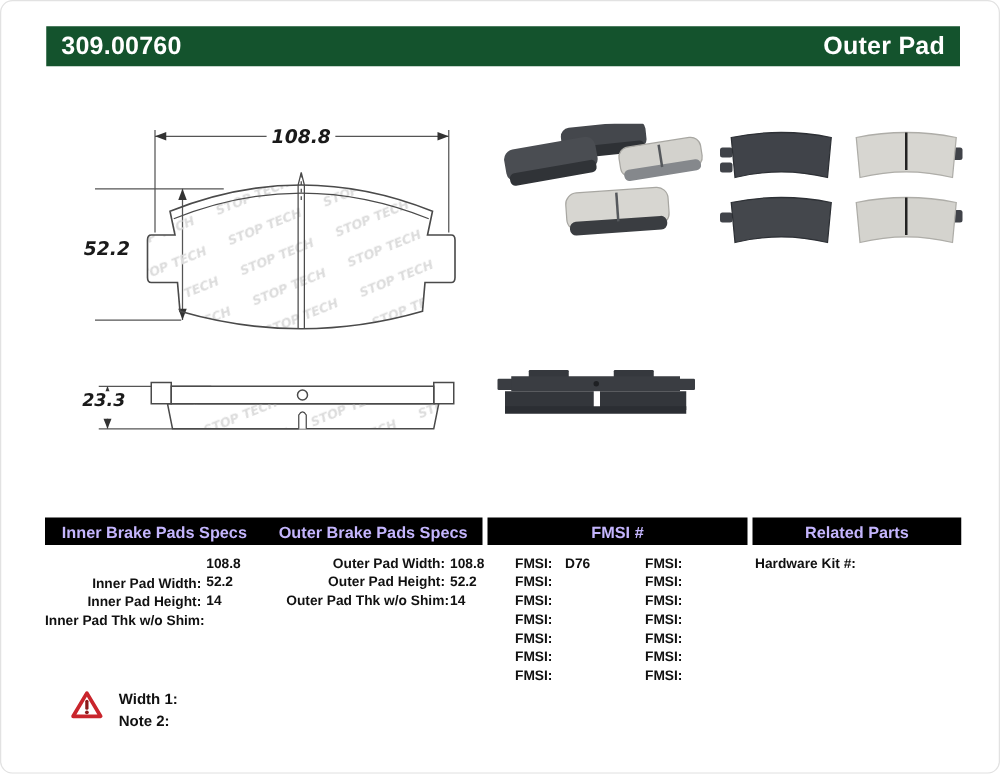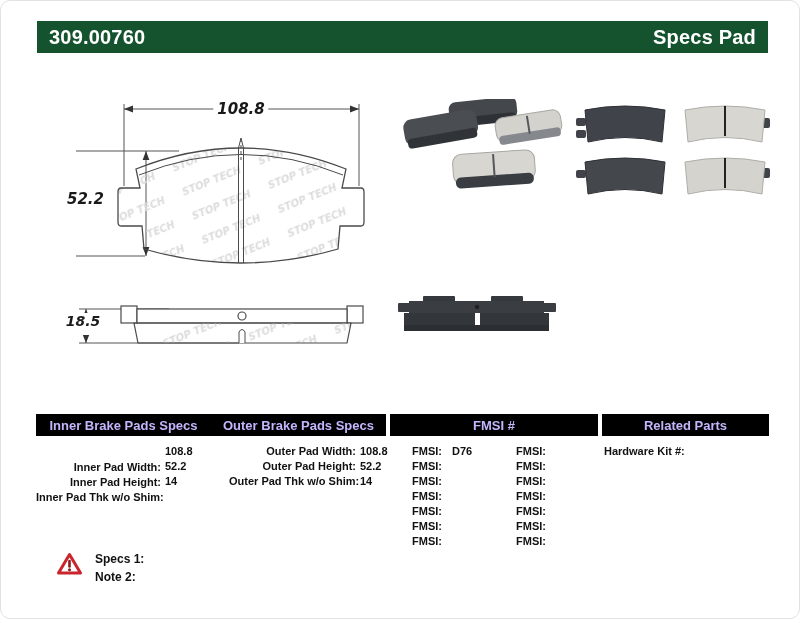--- a/index.html
+++ b/index.html
@@ -50,21 +50,21 @@
                 font-weight:bold; color:#111; line-height:18px; }
   .warning-svg { position:absolute; left:55px; top:551px; }
 </style>
 </head>
 <body>
 
 <div class="page">
 
   <div class="top-bar">
     <span>309.00760</span>
-    <span>Specs Pad</span>
+    <span>Outer Pad</span>
   </div>
 
   <svg class="drawing-svg" style="left:50px; top:90px;" width="330" height="190" viewBox="0 0 330 190">
     <defs>
       <pattern id="wm" width="82" height="26" patternUnits="userSpaceOnUse" patternTransform="rotate(-22)">
         <text x="2" y="17" class="wm-text">STOP TECH</text>
       </pattern>
     </defs>
 
     <g stroke="#555" stroke-width="1" fill="none">
@@ -107,21 +107,21 @@
     </g>
     <g>
       <rect x="70" y="15" width="16" height="17" fill="#fff" stroke="#4a4a4a" stroke-width="1.2"></rect>
       <rect x="296" y="15" width="16" height="17" fill="#fff" stroke="#4a4a4a" stroke-width="1.2"></rect>
       <rect x="86" y="18" width="210" height="14" fill="#fff" stroke="#4a4a4a" stroke-width="1.2"></rect>
       <circle cx="191" cy="25" r="4" fill="#fff" stroke="#4a4a4a" stroke-width="1.2"></circle>
       <path d="M 83 32 L 300 32 L 296 52 L 87 52 Z" fill="url(#wm)" stroke="#4a4a4a" stroke-width="1.2"></path>
       <path d="M 188 52 L 188 41 Q 191 36 194 41 L 194 52" fill="#fff" stroke="#4a4a4a" stroke-width="1"></path>
     </g>
   </svg>
-  <div class="dim-label on-line" style="left:82px; top:312px; transform:translateX(-50%); font-size:14px;">18.5</div>
+  <div class="dim-label on-line" style="left:82px; top:312px; transform:translateX(-50%); font-size:14px;">23.3</div>
 
   <svg class="drawing-svg" style="left:395px; top:98px;" width="170" height="105" viewBox="0 0 170 105">
     <g transform="translate(52,4) rotate(-6)">
       <rect x="0" y="0" width="68" height="22" rx="7" fill="#44474c"></rect>
       <rect x="2" y="16" width="64" height="9" rx="4" fill="#2e3135"></rect>
     </g>
     <g transform="translate(6,22) rotate(-10)">
       <rect x="0" y="0" width="74" height="26" rx="8" fill="#4a4d52"></rect>
       <rect x="2" y="19" width="70" height="10" rx="4" fill="#303337"></rect>
     </g>
@@ -280,17 +280,17 @@
       <span class="spec-value"></span>
     </div>
   </div>
 
   <svg class="warning-svg" width="27" height="24" viewBox="0 0 27 24">
     <path d="M13.5 2.5 L24.5 21 L2.5 21 Z" fill="#ffffff" stroke="#c9252c" stroke-width="3" stroke-linejoin="round"></path>
     <line x1="13.5" y1="9" x2="13.5" y2="14.5" stroke="#8b1a1a" stroke-width="2.6" stroke-linecap="round"></line>
     <circle cx="13.5" cy="17.8" r="1.5" fill="#8b1a1a"></circle>
   </svg>
   <div class="notes-text">
-    <div>Specs 1:</div>
+    <div>Width 1:</div>
     <div>Note 2:</div>
   </div>
 
 </div>
 
 </body></html>

